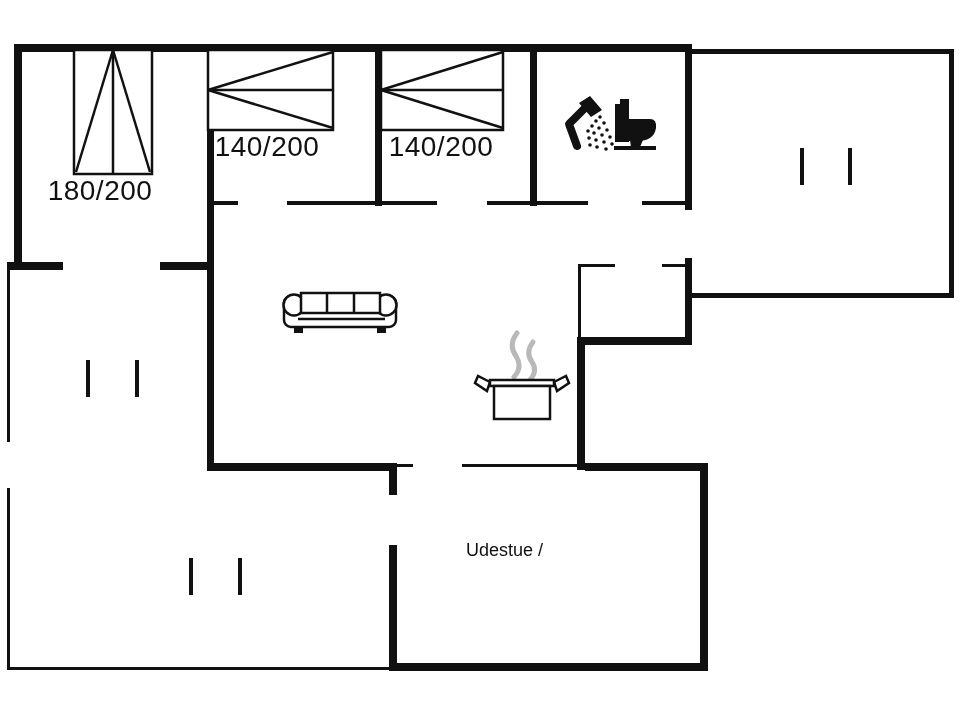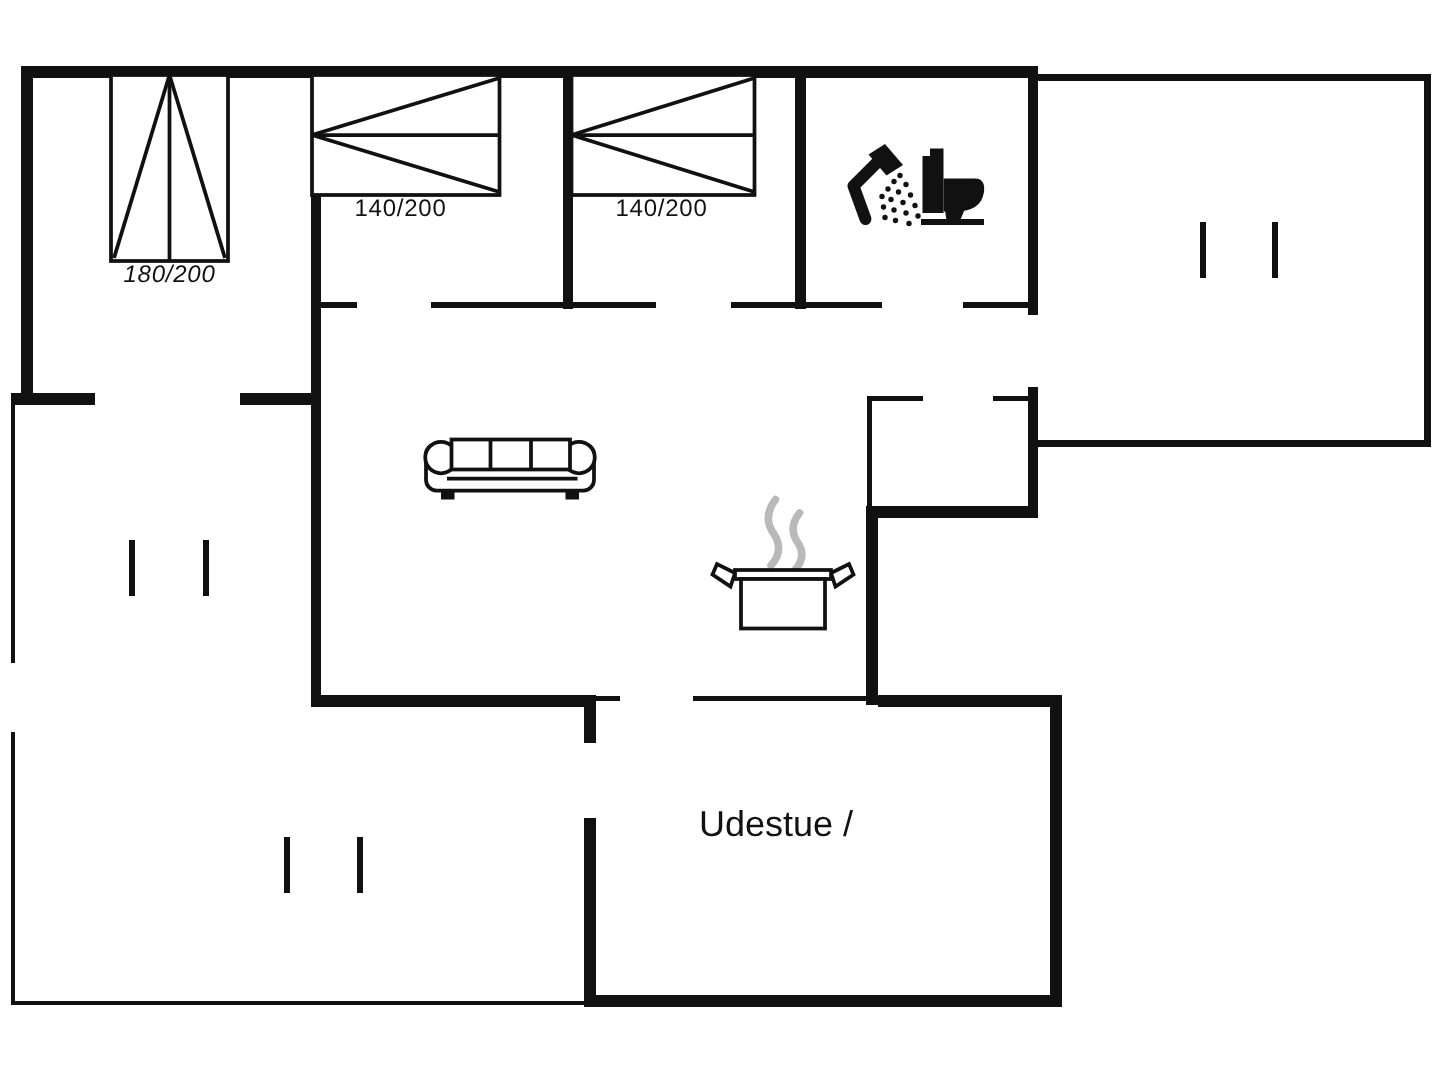--- a/index.html
+++ b/index.html
@@ -7,30 +7,30 @@
     position:relative;
     width:960px;height:720px;
     background:#ffffff;
     overflow:hidden;
     font-family:"Liberation Sans", sans-serif;
   }
   .canvas svg{position:absolute;left:0;top:0;}
   .bed-label{
     position:absolute;
     color:#111;
-    font-size:16px;
+    font-size:28px;
     white-space:nowrap;
     transform:translateX(-50%);
     letter-spacing:0.5px;
   }
   .room-label{
     position:absolute;
     left:466px;top:533px;
     color:#111;
-    font-size:24px;
+    font-size:18px;
     line-height:34px;
     white-space:nowrap;
   }
 </style>
 </head>
 <body>
 
 <div class="canvas">
 
 <svg width="960" height="720" viewBox="0 0 960 720">
@@ -157,21 +157,21 @@
 
   <g stroke="#111111" stroke-width="2.5" fill="#ffffff">
     <path d="M490,382 L478,376 L475,383 L487,391 Z"></path>
     <path d="M554,382 L566,376 L569,383 L557,391 Z"></path>
     <rect x="490" y="380" width="64" height="6"></rect>
     <rect x="494" y="386" width="56" height="33"></rect>
   </g>
 
 </svg>
 
-<div class="bed-label" style="left:113px;top:175px;font-style:italic;">180/200</div>
+<div class="bed-label" style="left:100px;top:175px;">180/200</div>
 
 <div class="bed-label" style="left:267px;top:131px;">140/200</div>
 
 <div class="bed-label" style="left:441px;top:131px;">140/200</div>
 
 <div class="room-label">
   <div>Udestue /</div>
 </div>
 
 </div>

